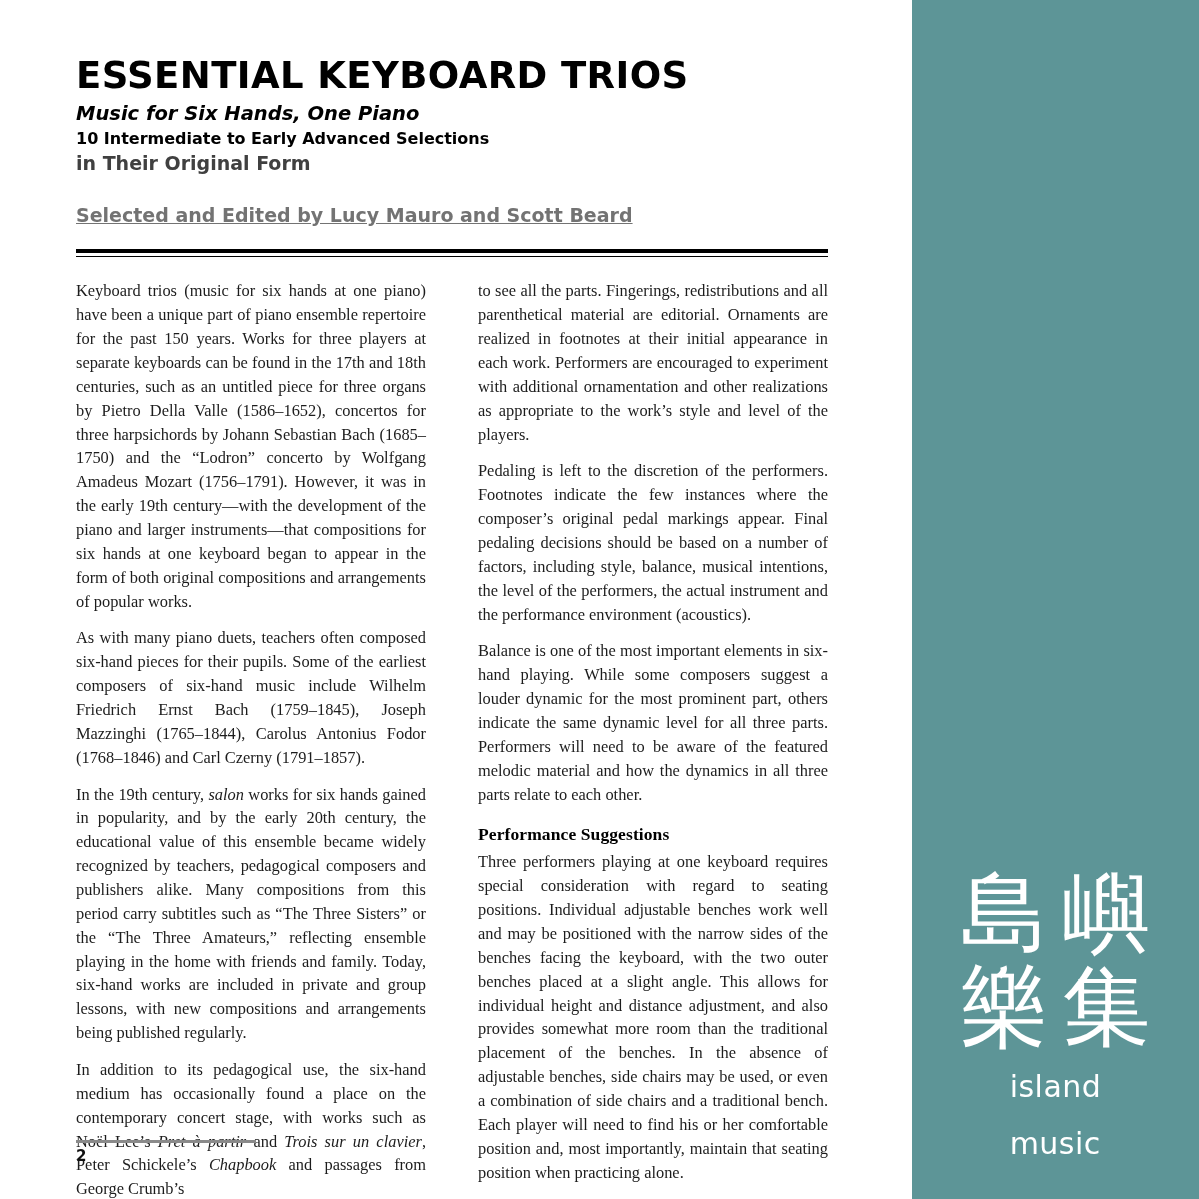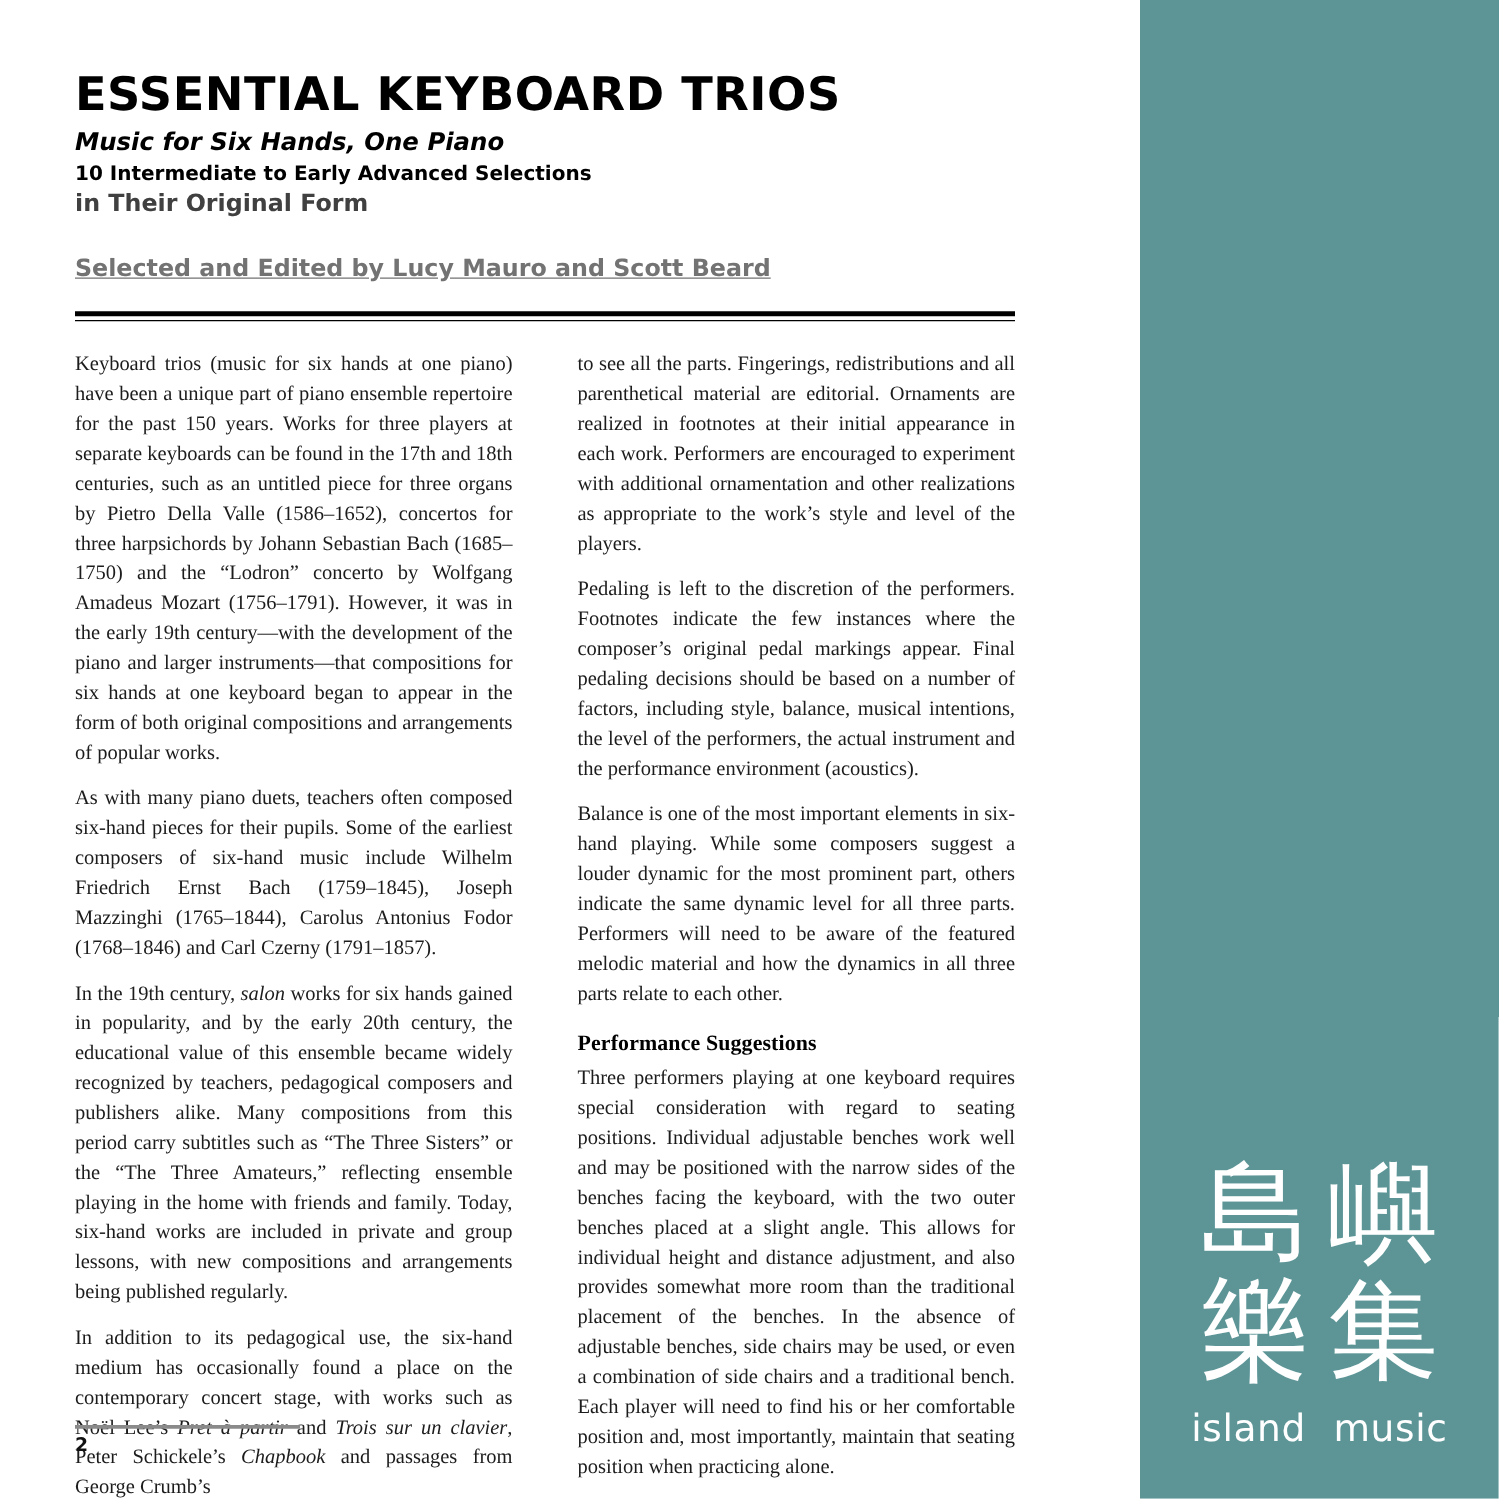--- a/index.html
+++ b/index.html
@@ -58,27 +58,28 @@
   }
   #logo-wordmark {
     margin-top: 16px;
     display: flex;
     align-items: baseline;
     gap: 22px;
     color: #ffffff;
     font-family: "DejaVu Sans", sans-serif;
     font-size: 30px;
     letter-spacing: 0.5px;
+    flex-direction: column;
   }
   .wordmark-part { display: inline-block; }
 
   
   #content {
     position: absolute;
-    left: 60px;
+    left: 76px;
     top: 0;
     width: 776px;
     height: 1027px;
   }
   #masthead { padding-top: 57px; }
   #main-title {
     font-family: "DejaVu Sans", sans-serif;
     font-weight: bold;
     font-size: 37px;
     letter-spacing: 0.4px;

